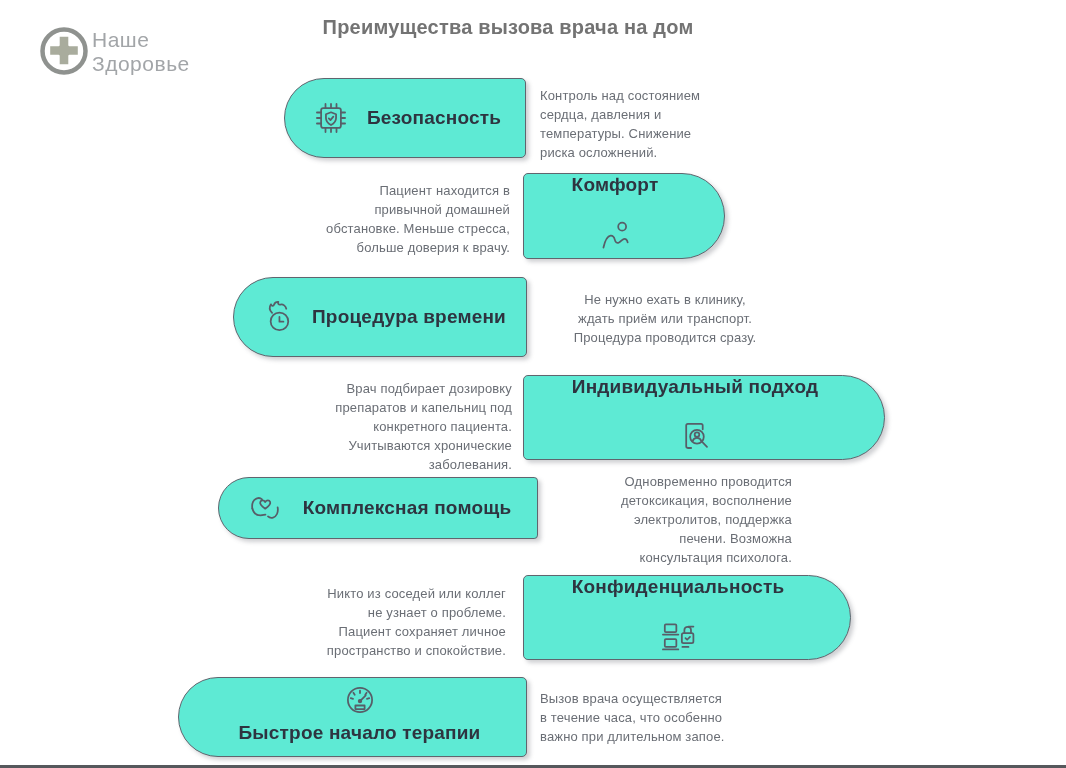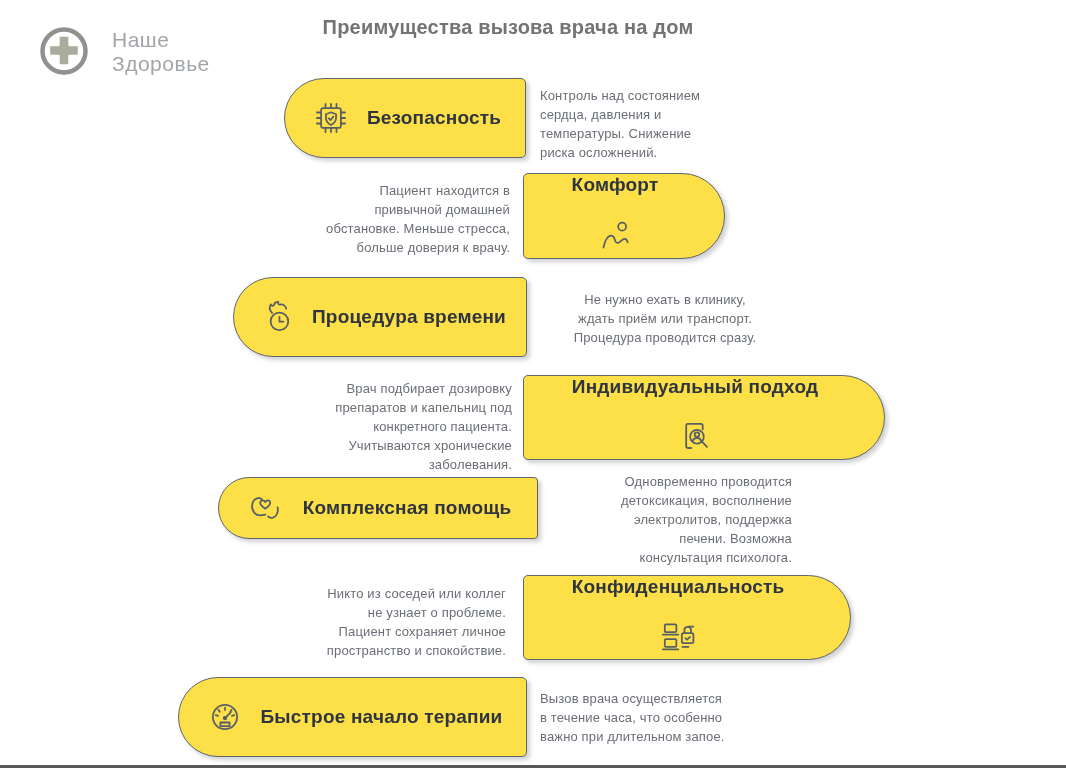--- a/index.html
+++ b/index.html
@@ -1,31 +1,31 @@
 <!DOCTYPE html>
 <html><head>
 <meta charset="utf-8">
 <style>
   html,body{margin:0;padding:0;background:#fff;}
   #canvas{
     position:relative;width:1066px;height:768px;background:#ffffff;overflow:hidden;
     font-family:"Liberation Sans", sans-serif;
   }
   
-  .logo{position:absolute;left:36px;top:22px;display:flex;align-items:center;gap:20px;}
+  .logo{position:absolute;left:36px;top:22px;display:flex;align-items:center;gap:0;}
   .logo-text{font-size:21px;line-height:1.12;color:#a2a5a8;letter-spacing:.5px;}
   
   .page-title{
     position:absolute;top:16px;left:0;width:1016px;text-align:center;
     font-size:20px;font-weight:bold;color:#737373;letter-spacing:.2px;
   }
   
   .card{
     position:absolute;display:flex;align-items:center;
-    background:#fde047;border:1.5px solid #60656e;box-sizing:border-box;
+    background:#5eead4;border:1.5px solid #60656e;box-sizing:border-box;
     box-shadow:3px 3px 4px rgba(95,100,110,.30);
   }
   .card.left-pill{border-radius:40px 5px 5px 40px;padding:0 10px 0 24px;}
   .card.right-pill{border-radius:5px 43px 43px 5px;padding:0 34px 0 16px;flex-direction:column;}
   .card-title{
     flex:1;text-align:center;font-size:19px;font-weight:bold;color:#2e3440;
     letter-spacing:.2px;white-space:nowrap;
   }
   .card-icon{flex:0 0 auto;width:44px;height:44px;display:flex;align-items:center;justify-content:center;}
   .card-icon svg{width:44px;height:44px;stroke:#575e68;fill:none;stroke-width:1.6;stroke-linecap:round;stroke-linejoin:round;}
@@ -41,21 +41,21 @@
   #card-2{left:523px;top:173px;width:202px;height:86px;}
   #desc-2{left:300px;top:181px;width:210px;}
   #card-3{left:233px;top:277px;width:294px;height:80px;}
   #desc-3{left:540px;top:290px;width:250px;text-align:center;}
   #card-4{left:523px;top:375px;width:362px;height:85px;}
   #desc-4{left:280px;top:379px;width:232px;}
   #card-5{left:218px;top:477px;width:320px;height:62px;}
   #desc-5{left:540px;top:472px;width:252px;text-align:right;}
   #card-6{left:523px;top:575px;width:328px;height:85px;}
   #desc-6{left:264px;top:584px;width:242px;}
-  #card-7{left:178px;top:677px;width:349px;height:80px;}
+  #card-7{left:178px;top:677px;width:349px;height:80px;flex-direction:column;}
   #desc-7{left:540px;top:689px;width:260px;}
   
   .bottom-bar{position:absolute;left:0;right:0;bottom:0;height:3px;background:#56585c;}
 </style>
 </head>
 <body>
 
 <div id="canvas">
 
   <div class="logo">

